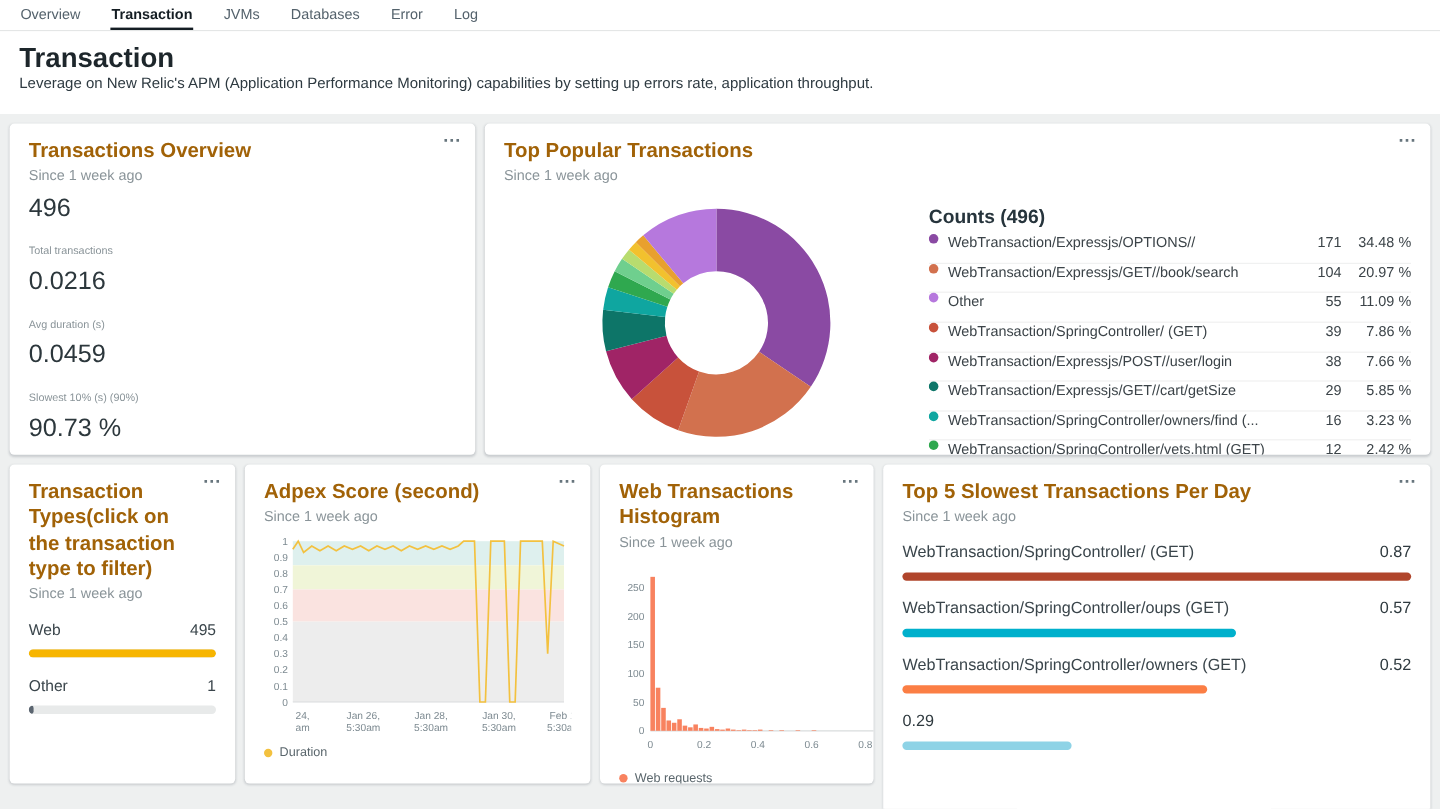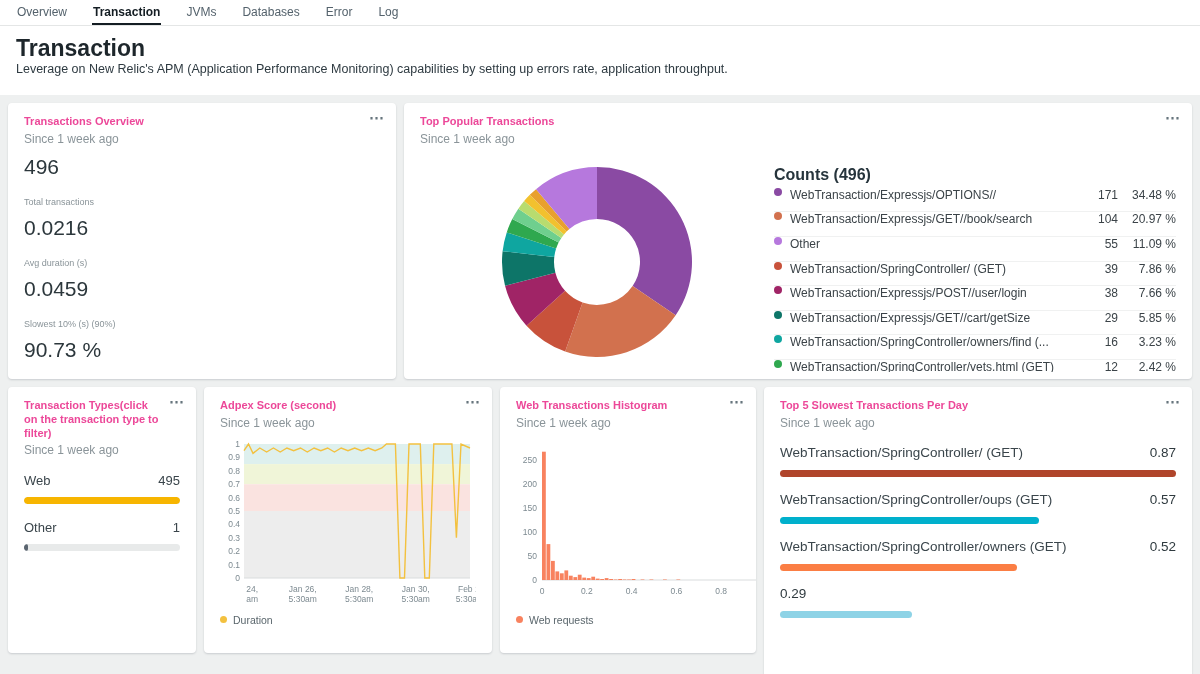--- a/index.html
+++ b/index.html
@@ -6,28 +6,28 @@
 html,body{width:1200px;height:674px;overflow:hidden;background:#eef0f0;font-family:"Liberation Sans",sans-serif}
 .topnav{background:#fff;display:flex;gap:24px;padding:0 16px;height:26px;align-items:flex-end;border-bottom:1px solid #e4e6e6}
 .tab{font-size:12px;color:#54626c;padding:5px 1px 6px;cursor:pointer;white-space:nowrap}
 .tab.active{color:#141d23;font-weight:700;border-bottom:2px solid #141d23;padding-bottom:4px}
 .page-header{background:#fff;padding:8px 16px 18px}
 .page-title{font-size:23px;font-weight:700;color:#1d262b;line-height:28px}
 .page-sub{font-size:12.5px;color:#2e3a41;line-height:15px}
 .grid{padding:8px}
 .row{display:flex;gap:8px;margin-bottom:8px}
 .card{background:#fff;border-radius:4px;box-shadow:0 1px 2px rgba(31,45,61,.18);padding:12px 16px;position:relative;overflow:hidden}
-.card-title{font-size:11px;font-weight:700;color:#ec4899;line-height:1.25;padding-right:20px}
+.card-title{font-size:17px;font-weight:700;color:#a16207;line-height:1.25;padding-right:20px}
 .card-sub{font-size:12px;color:#8a9499;margin-top:3px}
 .menu-dots{position:absolute;top:6px;right:12px;color:#67757d;font-size:15px;font-weight:700;cursor:pointer;line-height:18px}
 .card-overview{width:388px;height:276px}
 .card-popular{flex:1;height:276px}
 .card-types{width:188px;height:266px}
 .card-adpex{width:288px;height:266px}
-.card-histogram{width:256px;height:266px}
+.card-histogram{width:228px;height:266px}
 .card-slowest{flex:1;height:302px}
 
 .metric{margin-top:9px}
 .metric-value{font-size:21px;color:#2c373c;line-height:24px}
 .metric-label{font-size:9px;color:#8a9499;margin-top:18px}
 
 .popular-body{display:flex;align-items:center;margin-top:6px}
 .donut-zone{flex:1;display:flex;justify-content:center}
 .legend{width:402px;overflow:hidden;height:206px;align-self:flex-start;margin-top:14px}
 .legend-title{font-size:16px;font-weight:700;color:#26343c;margin-bottom:4px}

